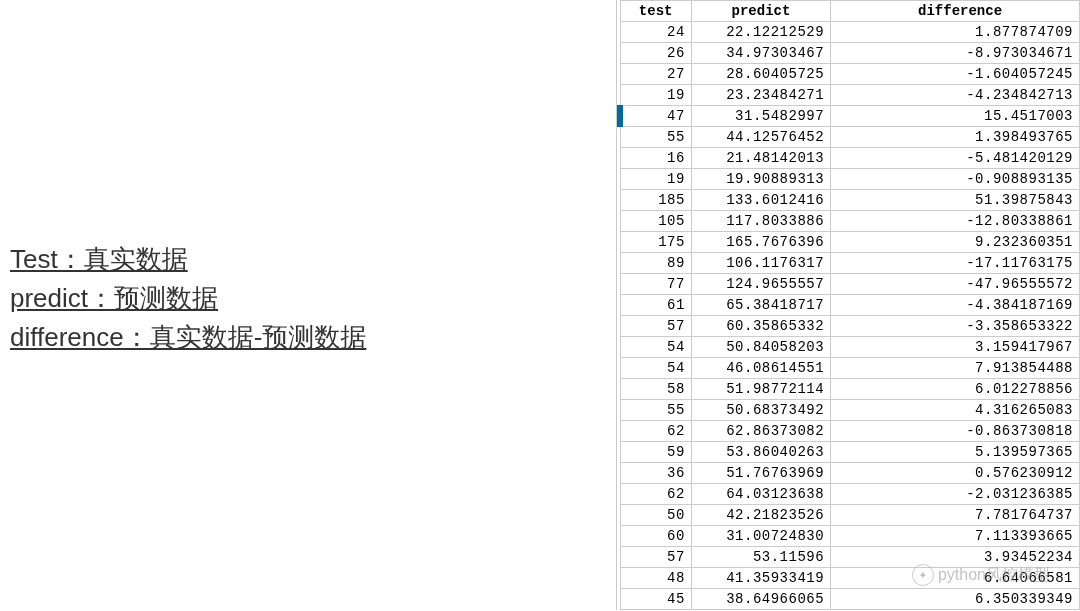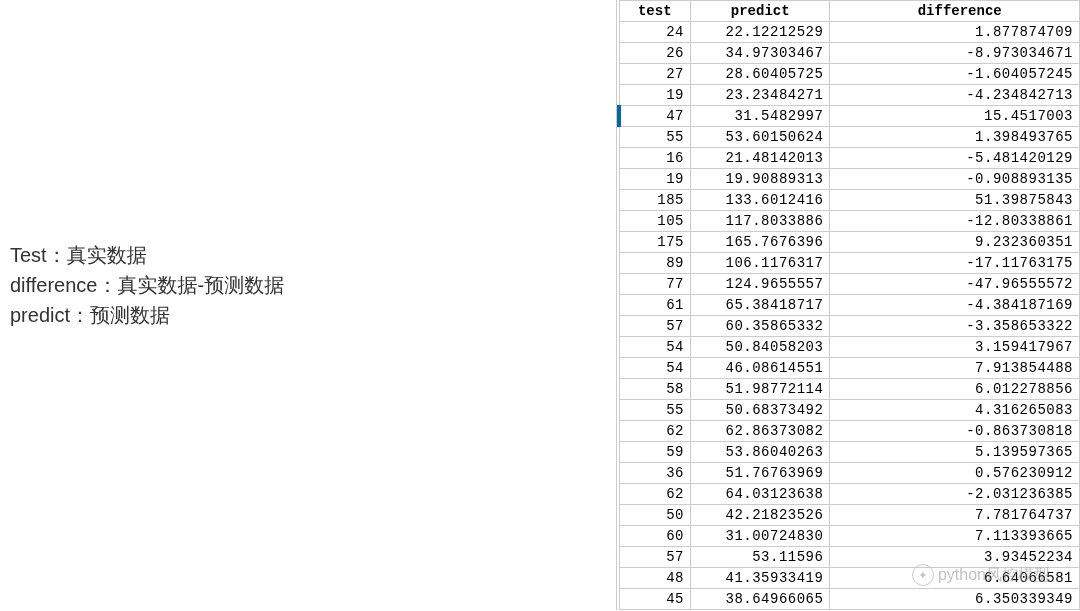--- a/index.html
+++ b/index.html
@@ -12,24 +12,25 @@
       background: #ffffff;
       width: 1080px;
       height: 611px;
       position: relative;
       overflow: hidden;
     }
     .left-text {
       position: absolute;
       left: 10px;
       top: 240px;
-      font-size: 20px;
+      font-size: 26px;
       color: #333333;
       line-height: 1.5;
       font-weight: 300;
+      text-decoration: underline;
     }
     .table-container {
       position: absolute;
       right: 0;
       top: 0;
       width: 464px;
       border-left: 1px solid #cccccc;
     }
     table {
       border-collapse: collapse;
@@ -57,21 +58,21 @@
       width: 72px;
     }
     .col-predict {
       width: 140px;
     }
     .col-diff {
       width: 252px;
       padding-left: 16px;
     }
     .row-highlight td:first-child {
-      border-left: 4px solid #0369a1;
+      border-left: 6px solid #0369a1;
     }
     .watermark {
       position: absolute;
       right: 30px;
       bottom: 25px;
       font-size: 16px;
       color: #999999;
       opacity: 0.6;
       font-family: "Microsoft YaHei", sans-serif;
       display: flex;
@@ -87,22 +88,22 @@
       align-items: center;
       justify-content: center;
       font-size: 11px;
     }
   </style>
 </head>
 <body>
 
 <div class="left-text">
   <div>Test：真实数据</div>
+  <div>predict：预测数据</div>
   <div>difference：真实数据-预测数据</div>
-  <div>predict：预测数据</div>
 </div>
 
 <div class="table-container">
   <table>
     <thead>
       <tr>
         <th class="col-test">test</th>
         <th class="col-predict">predict</th>
         <th class="col-diff">difference</th>
       </tr>
@@ -128,21 +129,21 @@
           <td class="col-predict">23.23484271</td>
           <td class="col-diff">-4.234842713</td>
         </tr>
         <tr class="row-highlight">
           <td class="col-test">47</td>
           <td class="col-predict">31.5482997</td>
           <td class="col-diff">15.4517003</td>
         </tr>
         <tr>
           <td class="col-test">55</td>
-          <td class="col-predict">53.60150624</td>
+          <td class="col-predict">44.12576452</td>
           <td class="col-diff">1.398493765</td>
         </tr>
         <tr>
           <td class="col-test">16</td>
           <td class="col-predict">21.48142013</td>
           <td class="col-diff">-5.481420129</td>
         </tr>
         <tr>
           <td class="col-test">19</td>
           <td class="col-predict">19.90889313</td>

